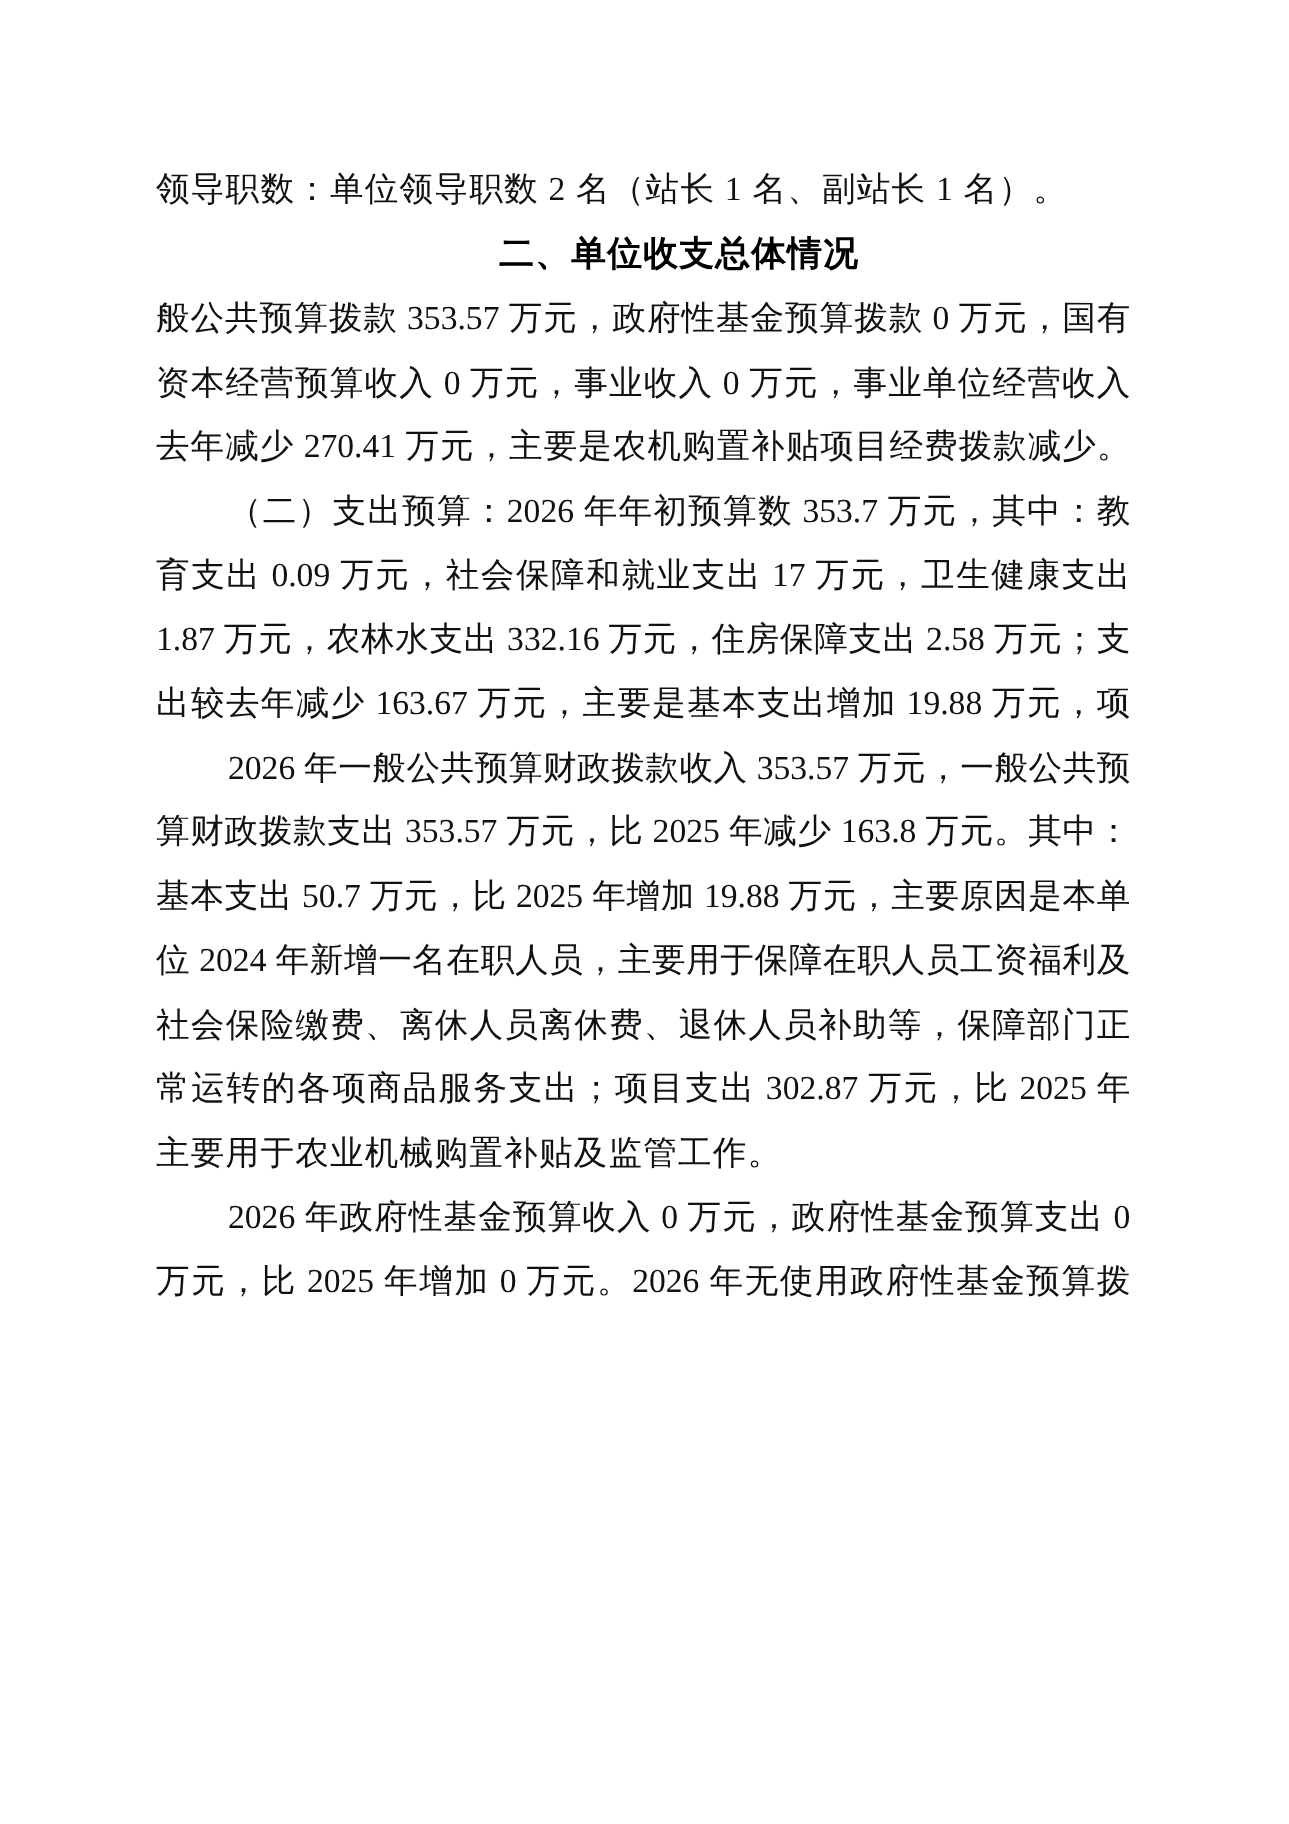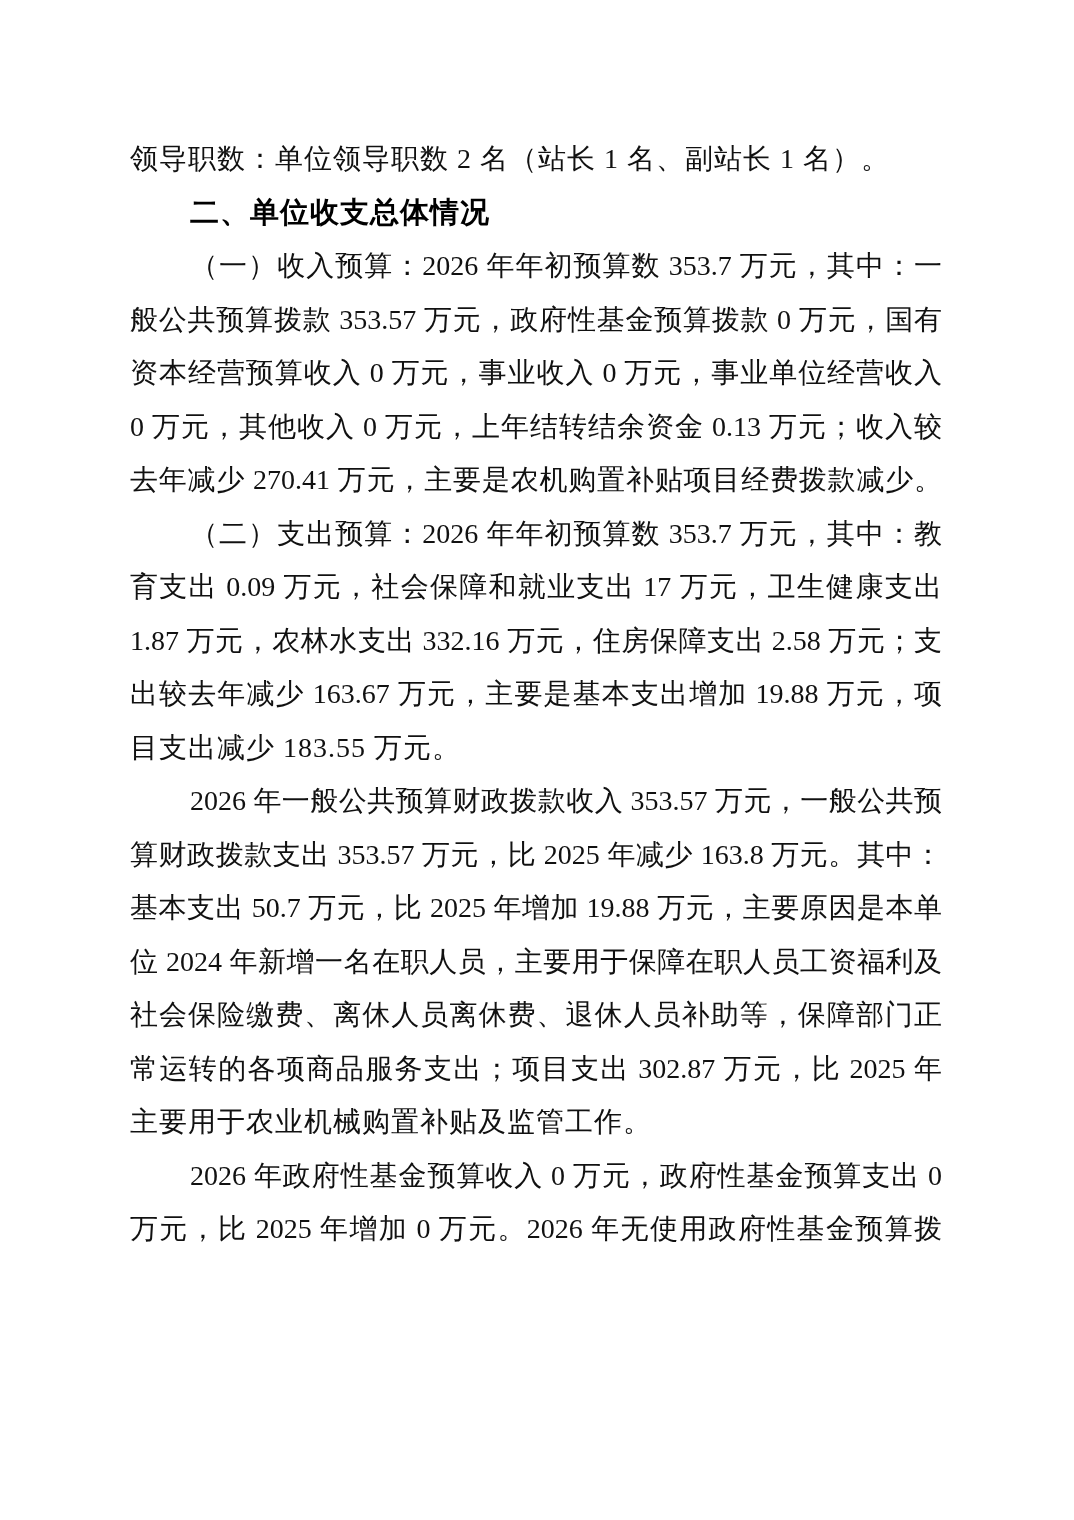--- a/index.html
+++ b/index.html
@@ -45,45 +45,42 @@
     text-indent: 60px;
   }
   .heading {
     font-family: "Liberation Sans", "DejaVu Sans", sans-serif;
     font-weight: 700;
     font-size: 29px;
     line-height: 53.5px;
     height: 53.5px;
     color: #000000;
     text-indent: 60px;
-    text-align: left;
+    text-align: center;
     letter-spacing: 1px;
   }
 </style>
 </head>
 <body>
 
 <div class="page">
   <div class="content">
 
     <div class="line last">领导职数：单位领导职数 2 名（站长 1 名、副站长 1 名）。</div>
 
     <div class="heading">二、单位收支总体情况</div>
 
-    <div class="line j first">（一）收入预算：2026 年年初预算数 353.7 万元，其中：一</div>
     <div class="line j">般公共预算拨款 353.57 万元，政府性基金预算拨款 0 万元，国有</div>
     <div class="line j">资本经营预算收入 0 万元，事业收入 0 万元，事业单位经营收入</div>
-    <div class="line j">0 万元，其他收入 0 万元，上年结转结余资金 0.13 万元；收入较</div>
     <div class="line j">去年减少 270.41 万元，主要是农机购置补贴项目经费拨款减少。</div>
 
     <div class="line j first">（二）支出预算：2026 年年初预算数 353.7 万元，其中：教</div>
     <div class="line j">育支出 0.09 万元，社会保障和就业支出 17 万元，卫生健康支出</div>
     <div class="line j">1.87 万元，农林水支出 332.16 万元，住房保障支出 2.58 万元；支</div>
     <div class="line j">出较去年减少 163.67 万元，主要是基本支出增加 19.88 万元，项</div>
-    <div class="line last">目支出减少 183.55 万元。</div>
 
 
     <div class="line j first">2026 年一般公共预算财政拨款收入 353.57 万元，一般公共预</div>
     <div class="line j">算财政拨款支出 353.57 万元，比 2025 年减少 163.8 万元。其中：</div>
     <div class="line j">基本支出 50.7 万元，比 2025 年增加 19.88 万元，主要原因是本单</div>
     <div class="line j">位 2024 年新增一名在职人员，主要用于保障在职人员工资福利及</div>
     <div class="line j">社会保险缴费、离休人员离休费、退休人员补助等，保障部门正</div>
     <div class="line j">常运转的各项商品服务支出；项目支出 302.87 万元，比 2025 年</div>
     <div class="line last">主要用于农业机械购置补贴及监管工作。</div>
 

